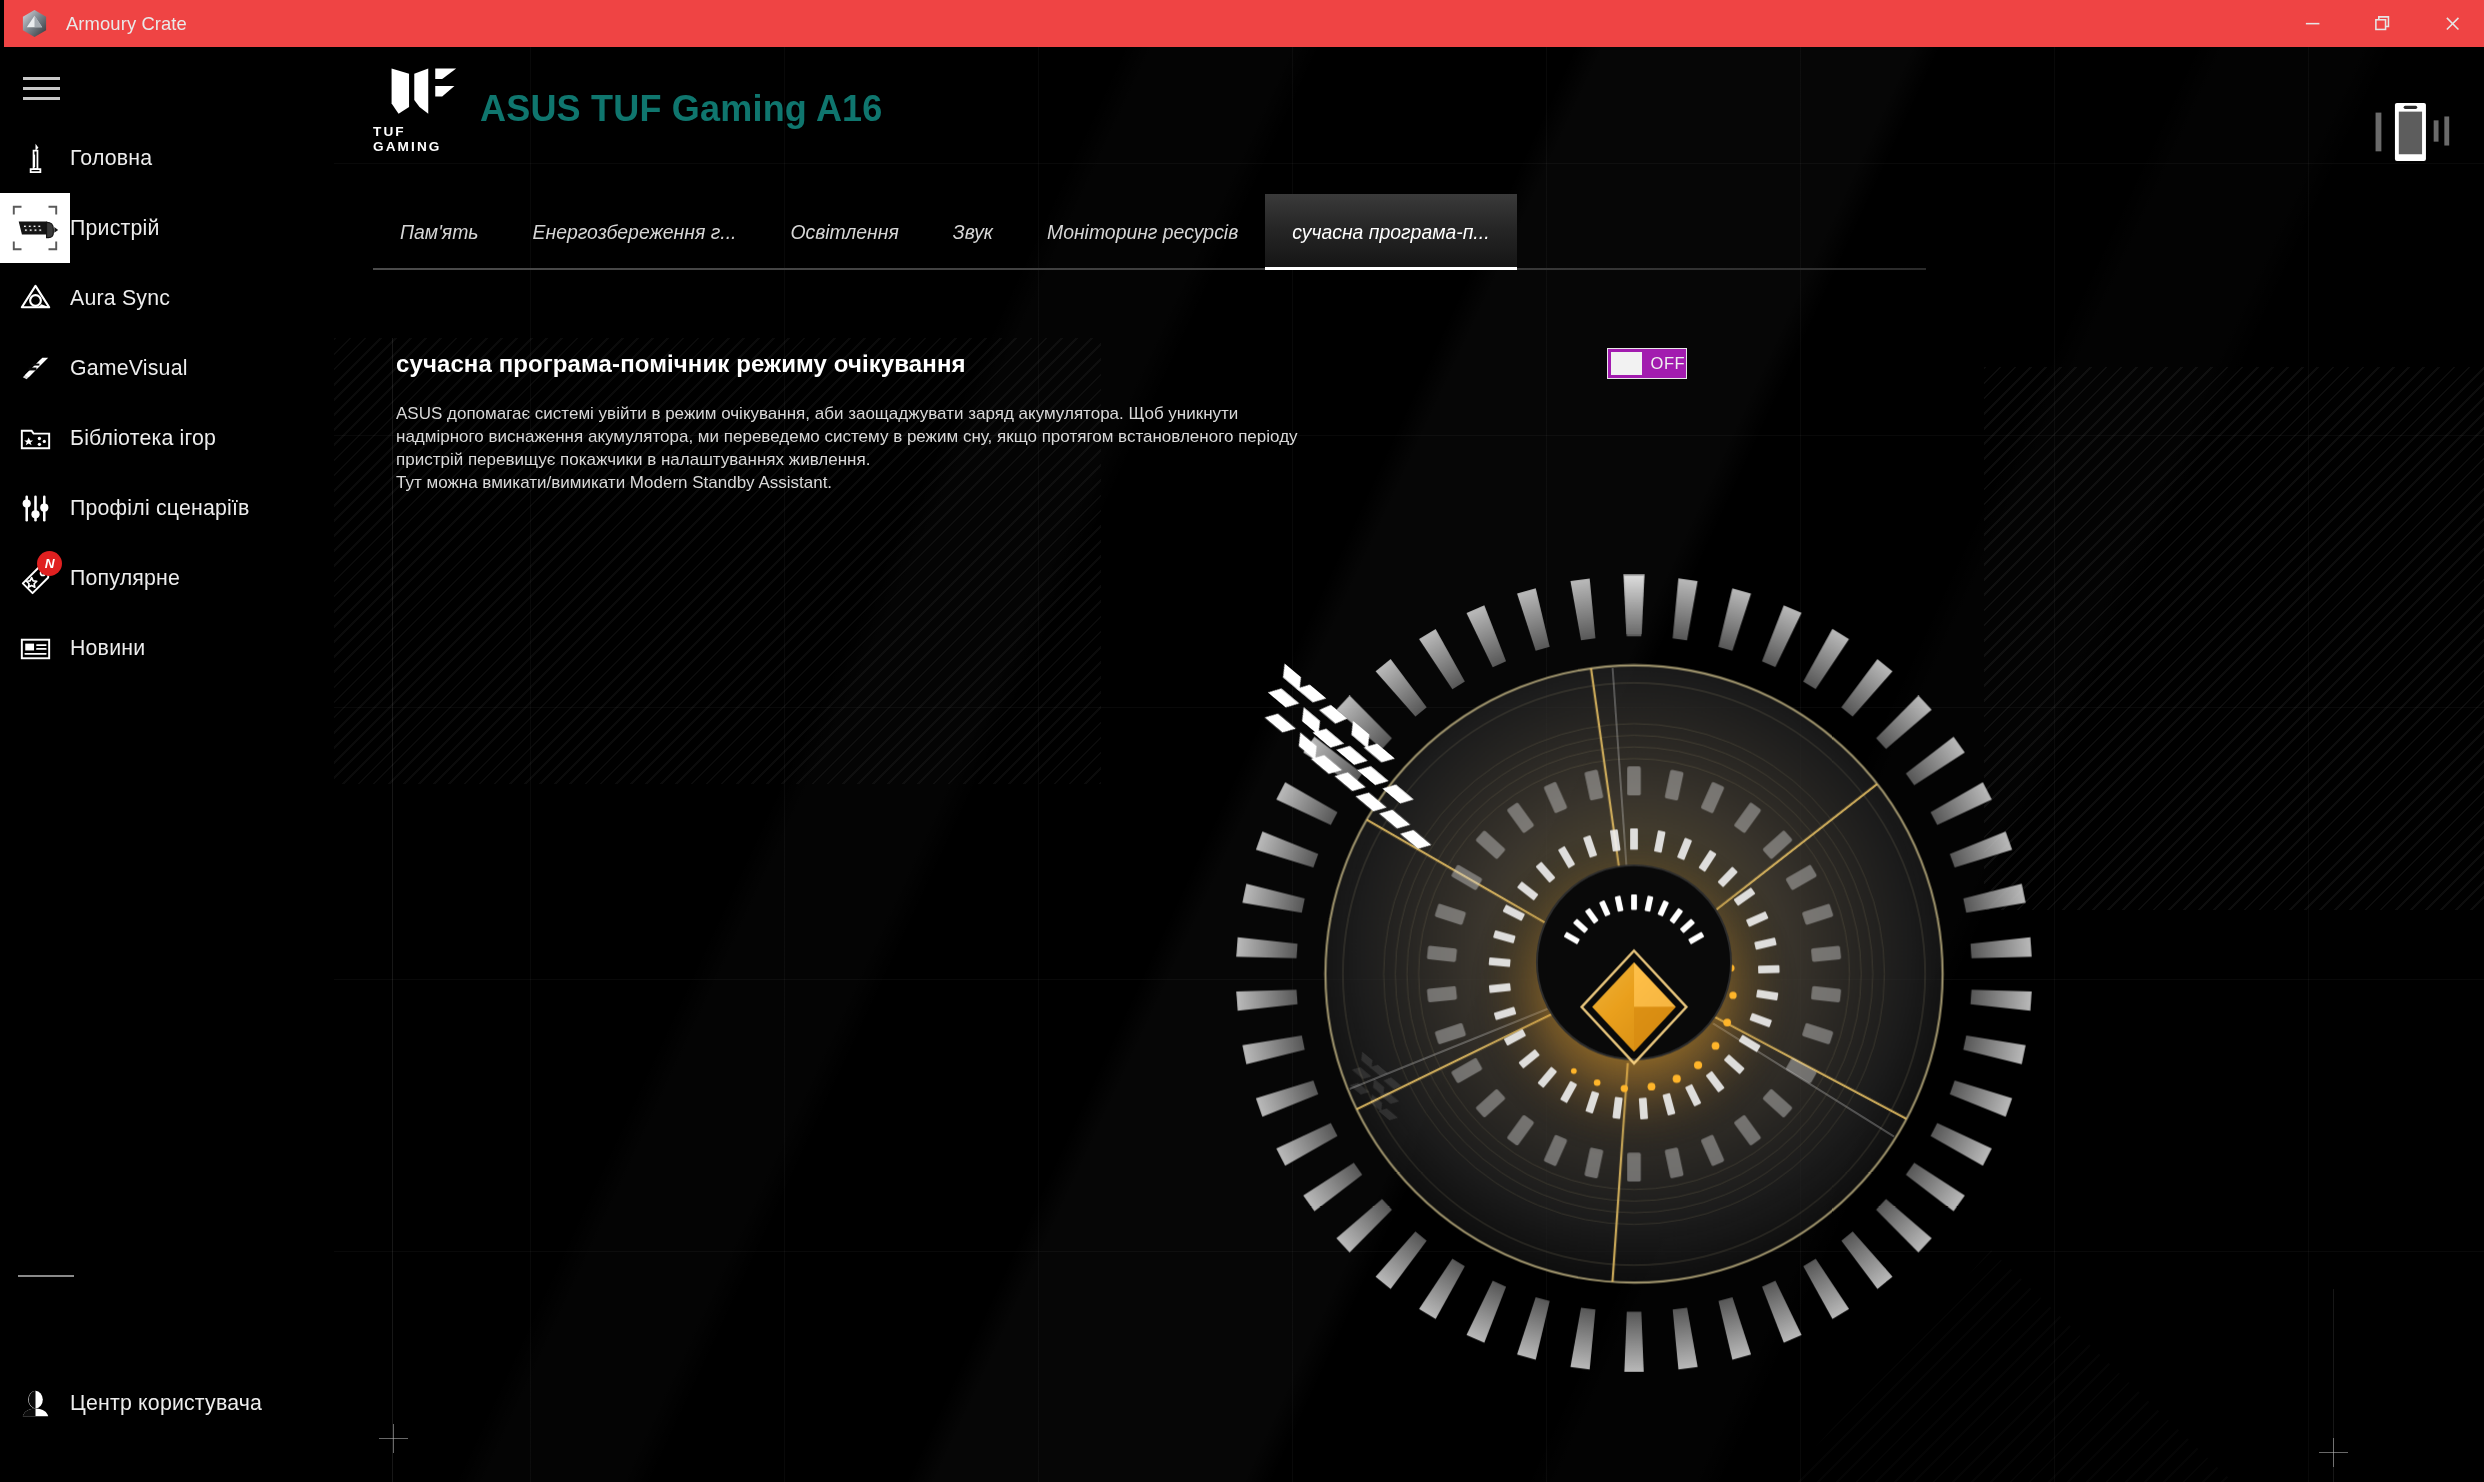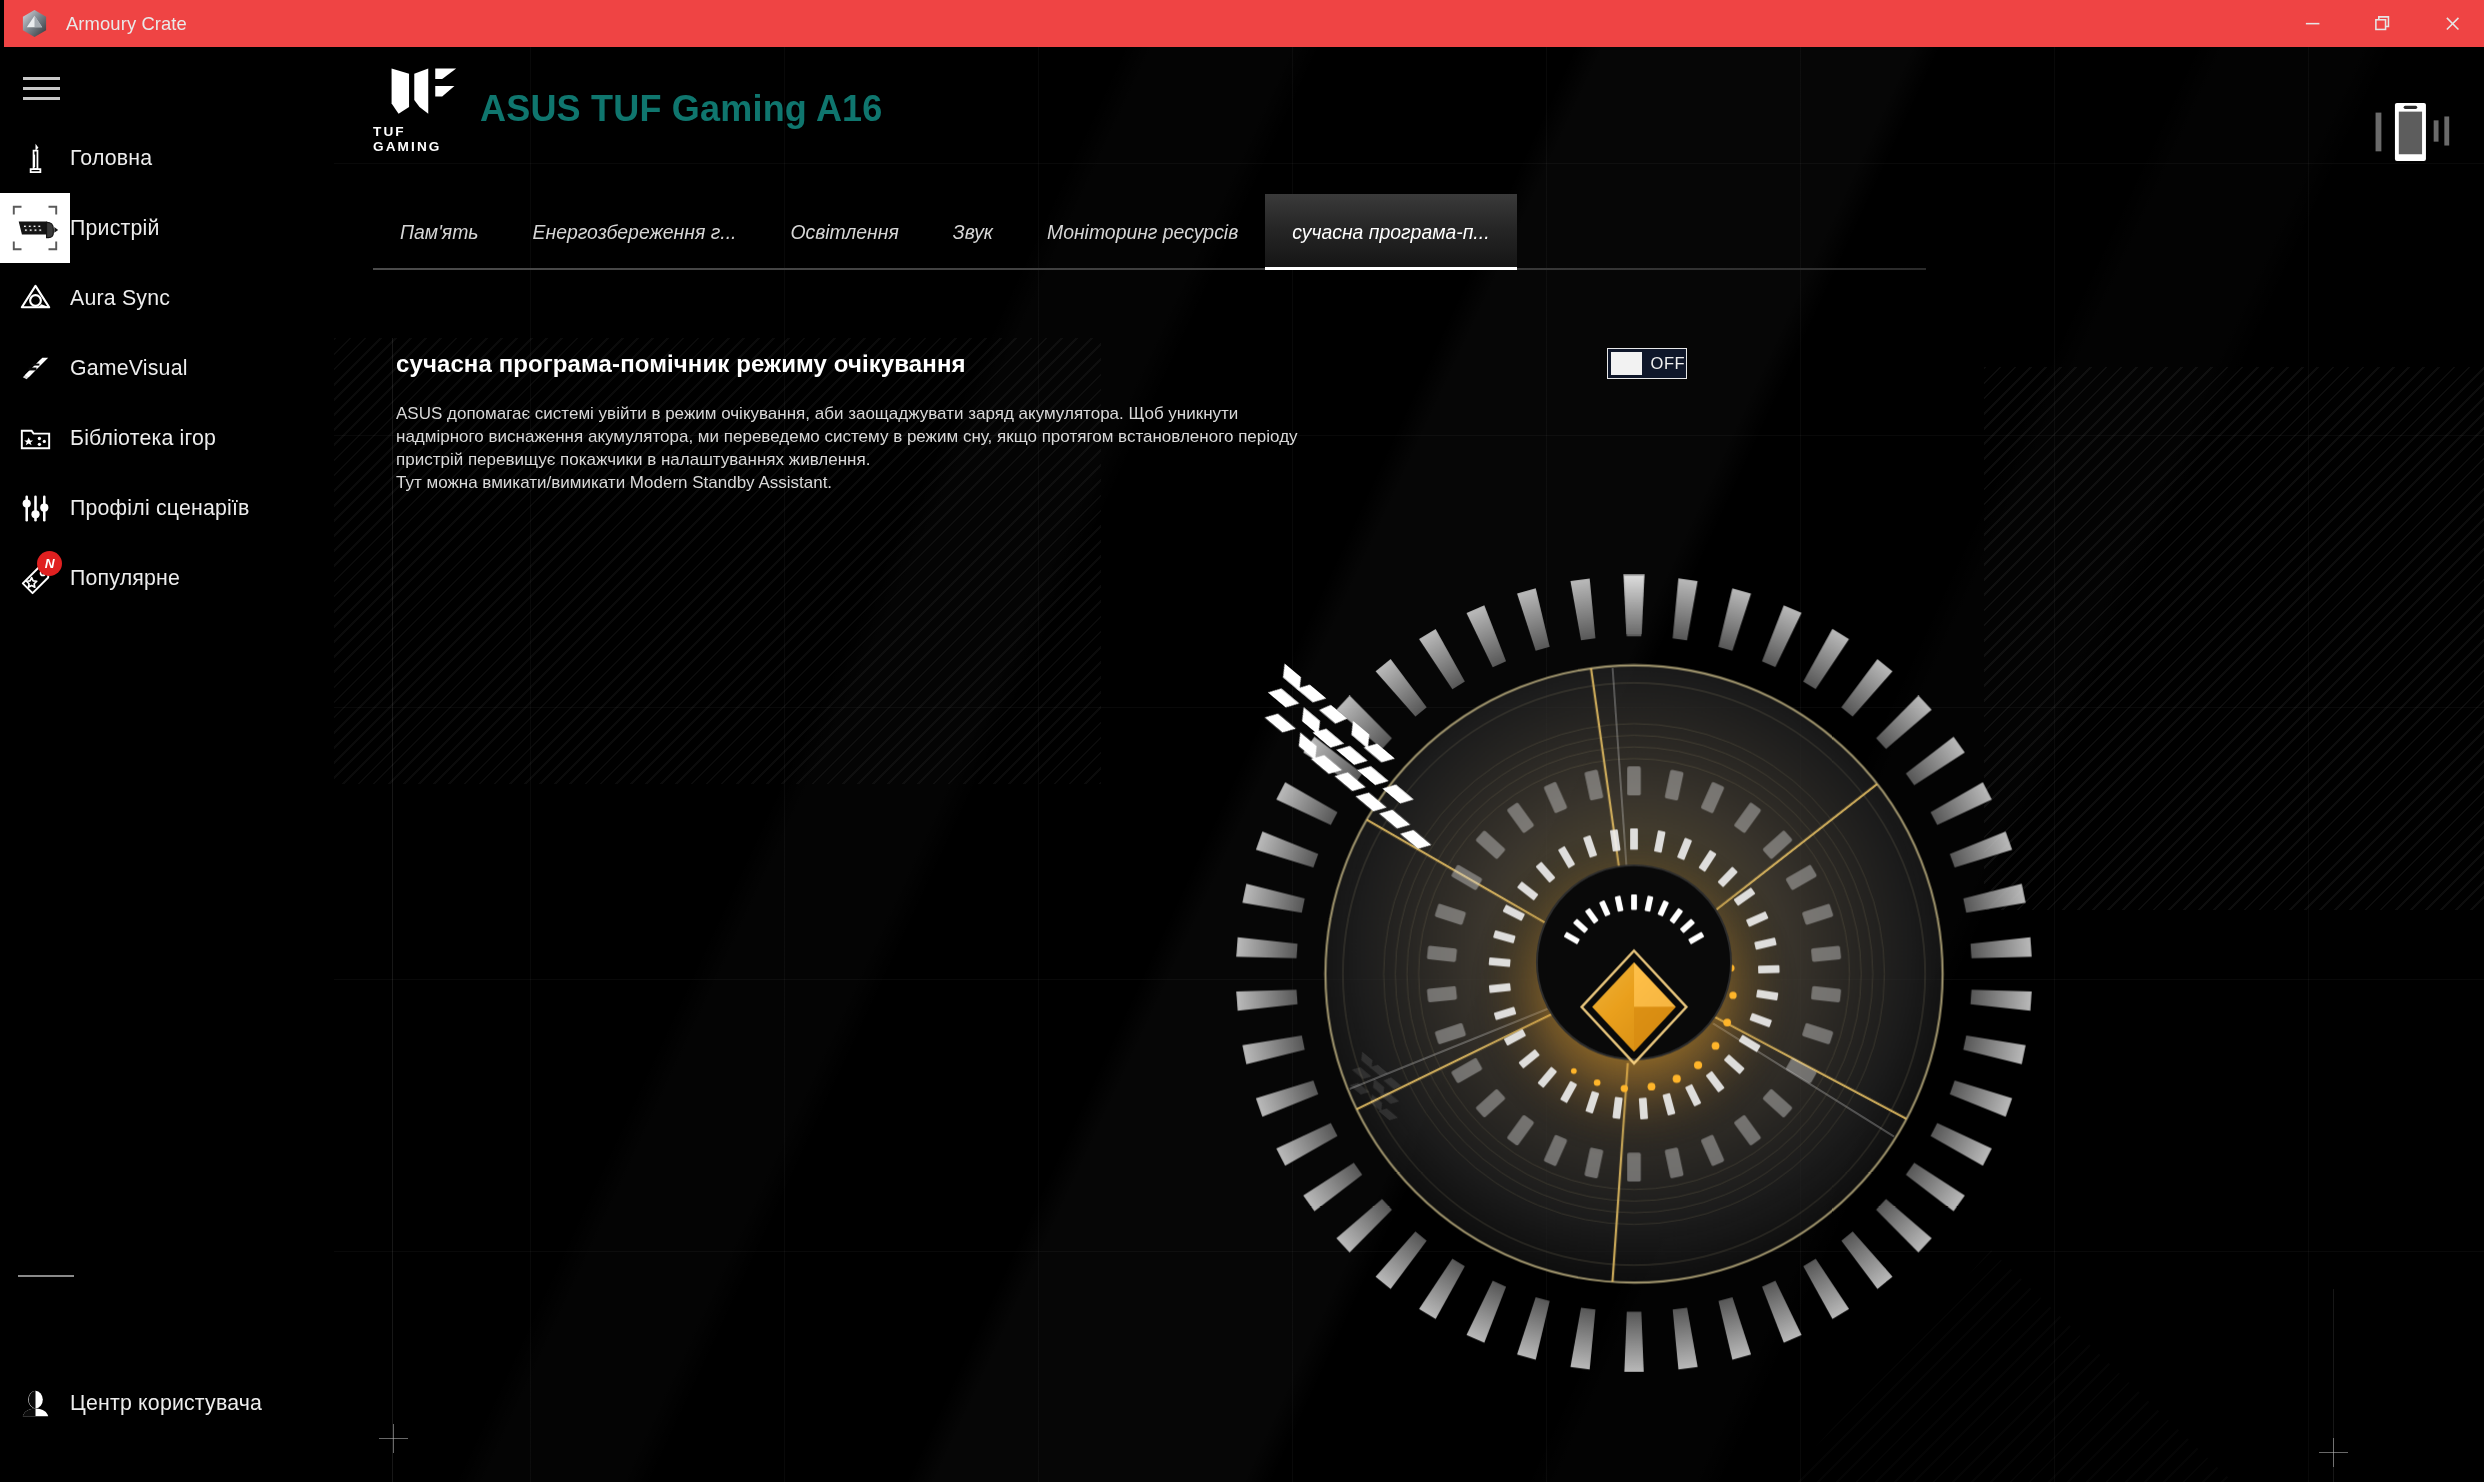--- a/index.html
+++ b/index.html
@@ -235,21 +235,21 @@
     display: flex; align-items: center; justify-content: space-between;
   }
   #section-title {
     color: #ffffff; font-size: 24px; font-weight: bold;
     letter-spacing: 0.1px;
   }
   #toggle {
     width: 80px; height: 31px;
     border: 1.9px solid #e8e8e8;
     display: flex; align-items: center;
-    background: #0f172a;
+    background: #a21caf;
     cursor: default;
   }
   #toggle .knob {
     width: 31px; height: 23px;
     background: #f2f2f2;
     margin-left: 2.9px;
   }
   #toggle .tlabel {
     color: #f0f0f0; font-size: 16.5px;
     margin-left: 8.7px; letter-spacing: 0.5px;
@@ -427,20 +427,34 @@
           <svg width="41" height="41" viewBox="0 0 42 42">
             <path d="M24 10 L34 10 L34 20 L18 36 L8 26 Z" fill="none" stroke="#ffffff" stroke-width="2" stroke-linejoin="round"></path>
             <circle cx="28.5" cy="15.5" r="2.3" fill="none" stroke="#ffffff" stroke-width="1.8"></circle>
             <polygon points="17,20 18.6,23.4 22.3,23.8 19.6,26.4 20.3,30 17,28.2 13.7,30 14.4,26.4 11.7,23.8 15.4,23.4" fill="none" stroke="#ffffff" stroke-width="1.7" stroke-linejoin="round"></polygon>
           </svg>
           <div class="badge">N</div>
         </div>
         <div class="nav-label">Популярне</div>
       </div>
 
+      <div class="nav-item">
+        <div class="nav-ico">
+          <svg width="41" height="41" viewBox="0 0 42 42">
+            <rect x="7" y="12" width="28" height="19" fill="none" stroke="#ffffff" stroke-width="2"></rect>
+            <rect x="10.5" y="16" width="9" height="7" fill="#ffffff"></rect>
+            <g stroke="#ffffff" stroke-width="1.8" stroke-linecap="round">
+              <line x1="22.5" y1="17.5" x2="31.5" y2="17.5"></line>
+              <line x1="22.5" y1="21.5" x2="31.5" y2="21.5"></line>
+              <line x1="10.5" y1="26.5" x2="31.5" y2="26.5"></line>
+            </g>
+          </svg>
+        </div>
+        <div class="nav-label">Новини</div>
+      </div>
     </div>
 
     <div id="nav-divider"></div>
 
     <div id="nav-bottom">
       <div class="nav-item">
         <div class="nav-ico">
           <svg width="41" height="41" viewBox="0 0 42 42">
             <ellipse cx="21" cy="17" rx="7.5" ry="9" fill="#ffffff"></ellipse>
             <path d="M21 26 C13 26 9 30 8 34 L34 34 C33 30 29 26 21 26 Z" fill="#ffffff"></path>

